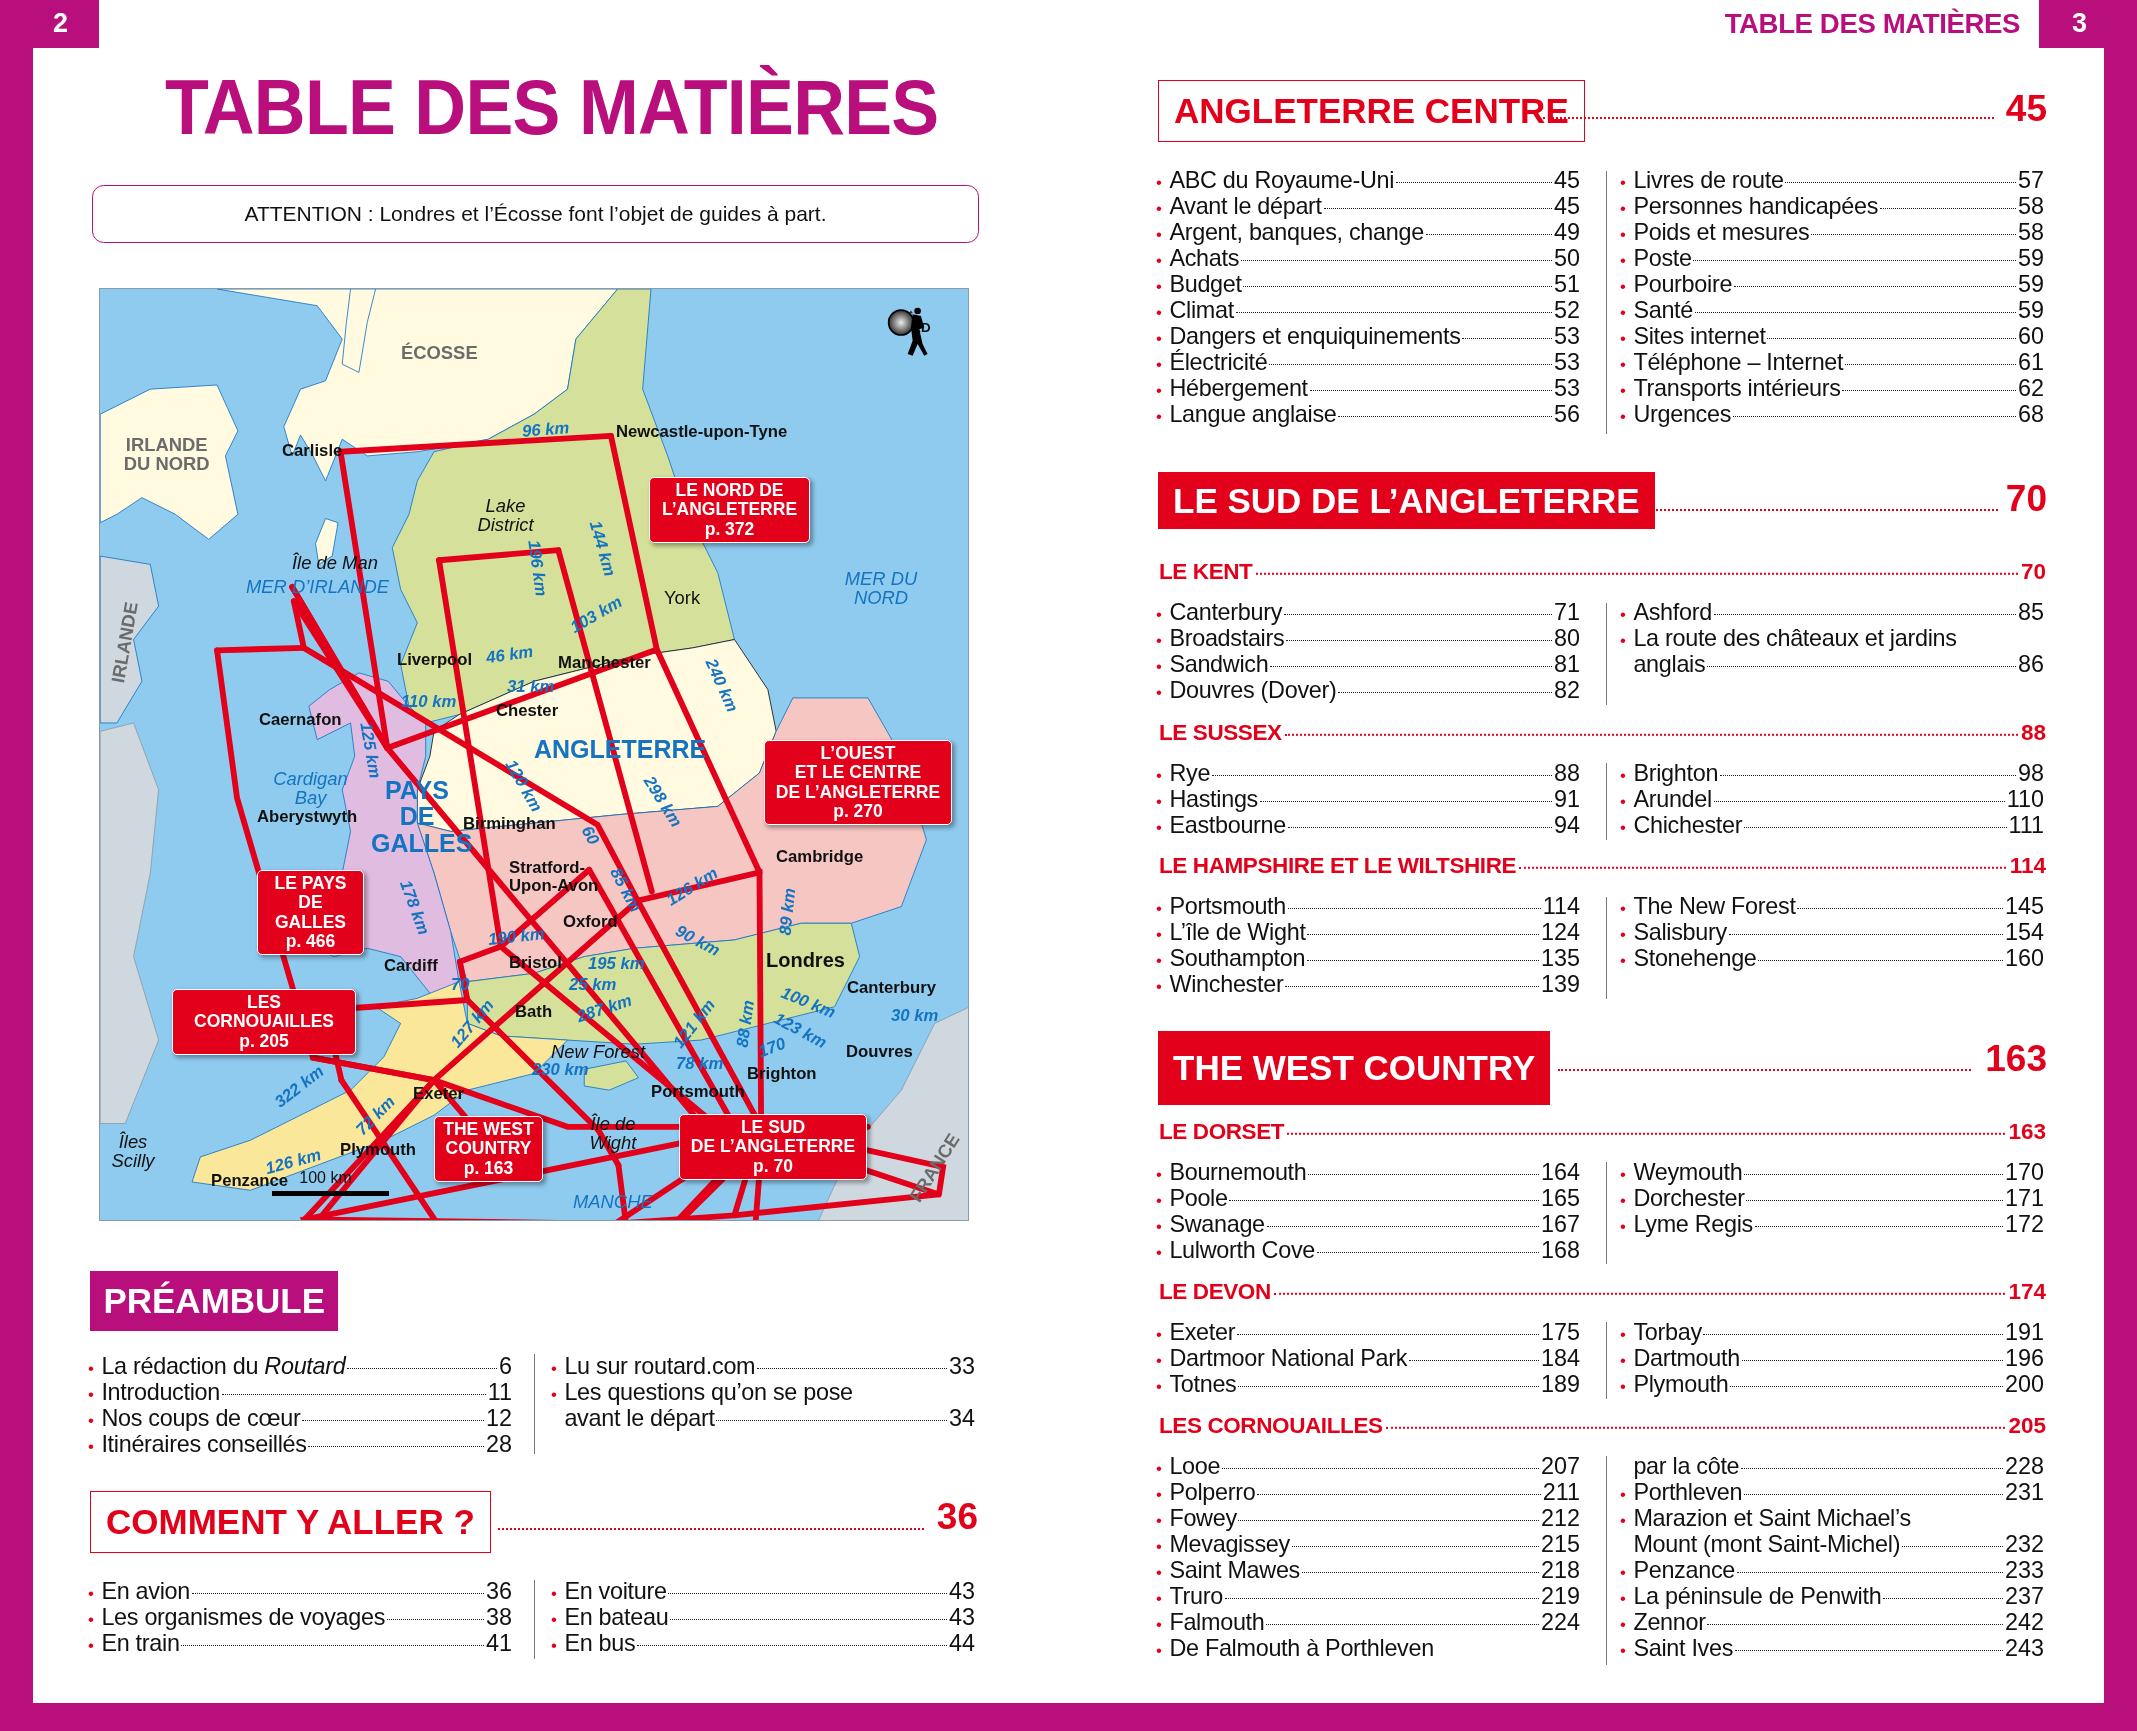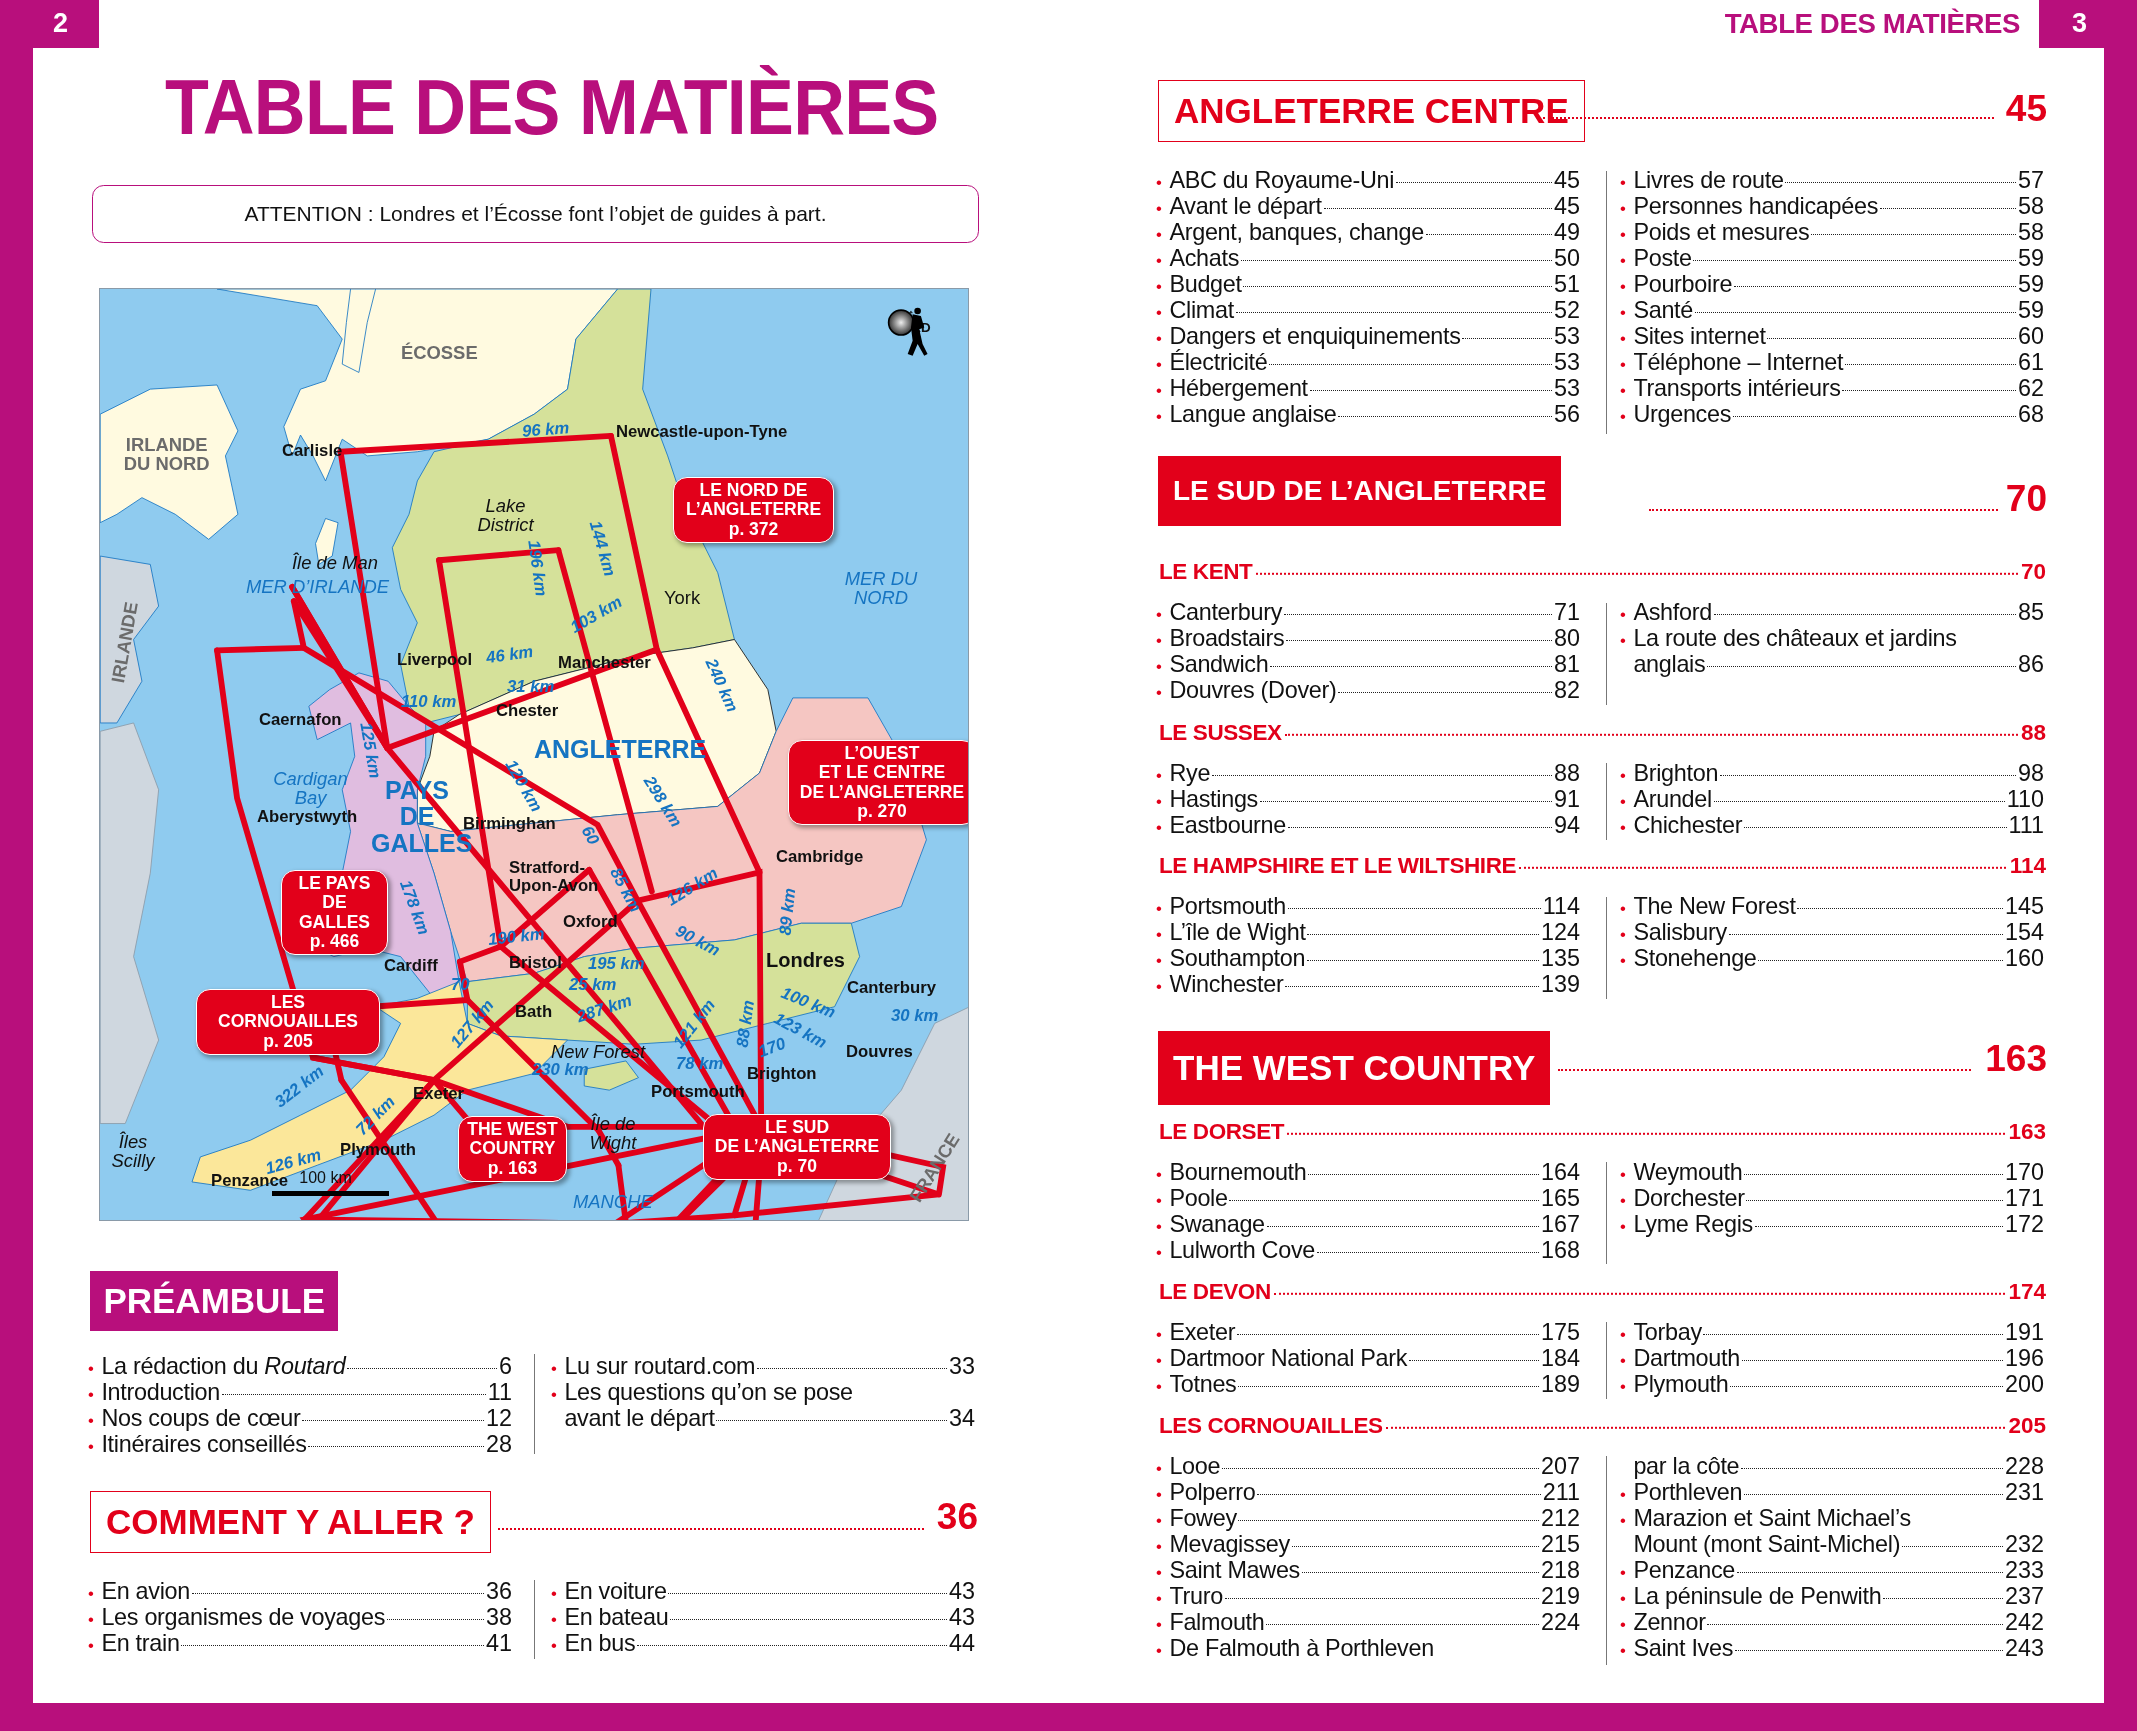--- a/index.html
+++ b/index.html
@@ -30,22 +30,22 @@
   .map { position: absolute; left: 99px; top: 288px; width: 870px; height: 933px; border: 1.7px solid #8a9aa8; background: #8FCBEF; overflow: hidden; }
   .map svg { position: absolute; left: 0; top: 0; }
   .map .lbl { position: absolute; white-space: nowrap; font-family: "Liberation Sans", sans-serif; line-height: 1.05; }
   .city { font-weight: bold; font-size: 16.7px; color: #111; }
   .dist { font-weight: bold; font-style: italic; font-size: 16.7px; color: #1574C2; }
   .sea { font-style: italic; font-size: 18.4px; color: #1574C2; }
   .country { font-weight: bold; font-size: 18.4px; color: #6b6b6b; }
   .region-big { font-weight: bold; font-size: 25px; color: #1574C2; text-align: center; }
   .place-it { font-style: italic; font-size: 18.4px; color: #111; text-align: center; }
   .callout { position: absolute; background: #E2001A; color: #fff; font-weight: bold; font-size: 17.5px;
-    text-align: center; border-radius: 14px; border: 1.7px solid #fff; box-shadow: 2.5px 2.5px 4.2px rgba(0,0,0,0.35);
-    padding: 2.5px 6.7px; line-height: 1.12; margin-left: 24px; }
+    text-align: center; border-radius: 5px; border: 1.7px solid #fff; box-shadow: 2.5px 2.5px 4.2px rgba(0,0,0,0.35);
+    padding: 2.5px 6.7px; line-height: 1.12; }
 
   
   .sec-box-out { position: absolute; border: 1.7px solid #E2001A; color: #E2001A; font-weight: bold; display: flex; align-items: center; padding: 0 15px; }
   .sec-box-fill { position: absolute; background: #E2001A; color: #fff; font-weight: bold; display: flex; align-items: center; padding: 0 15px; }
   .sec-box-mag { position: absolute; background: #B80F7C; color: #fff; font-weight: bold; display: flex; align-items: center; padding: 0 13.4px; }
   .sec-dots { position: absolute; border-bottom: 2.5px dotted #E2001A; }
   .sec-page { position: absolute; color: #E2001A; font-weight: bold; text-align: right; }
 
   .sub-head { position: absolute; display: flex; align-items: baseline; color: #E2001A; font-weight: bold; font-size: 22.5px; }
   .sub-head .t { white-space: nowrap; letter-spacing: -0.4px; }
@@ -508,21 +508,21 @@
       <span class="p">62</span>
     </div>
   <div class="entry">
       <span class="b">•</span>
       <span class="t">Urgences</span>
       <span class="d"></span>
       <span class="p">68</span>
     </div>
 </div>
 
-<div class="sec-box-fill" style="left:1158px;top:456px;height:70px;font-size:28px">
+<div class="sec-box-fill" style="left:1158px;top:472px;height:57px;font-size:35px">
   <span>LE SUD DE L’ANGLETERRE</span>
 </div>
 <div class="sec-dots" style="left:1649px;top:509px;width:349px"></div>
 <div class="sec-page" style="left:1987px;top:478px;width:60px;font-size:37px">70</div>
 
 <div class="sub-head" style="left:1159px;top:559px;width:887px">
   <span class="t">LE KENT</span>
     <span class="d"></span>
     <span class="p">70</span>
 </div>

